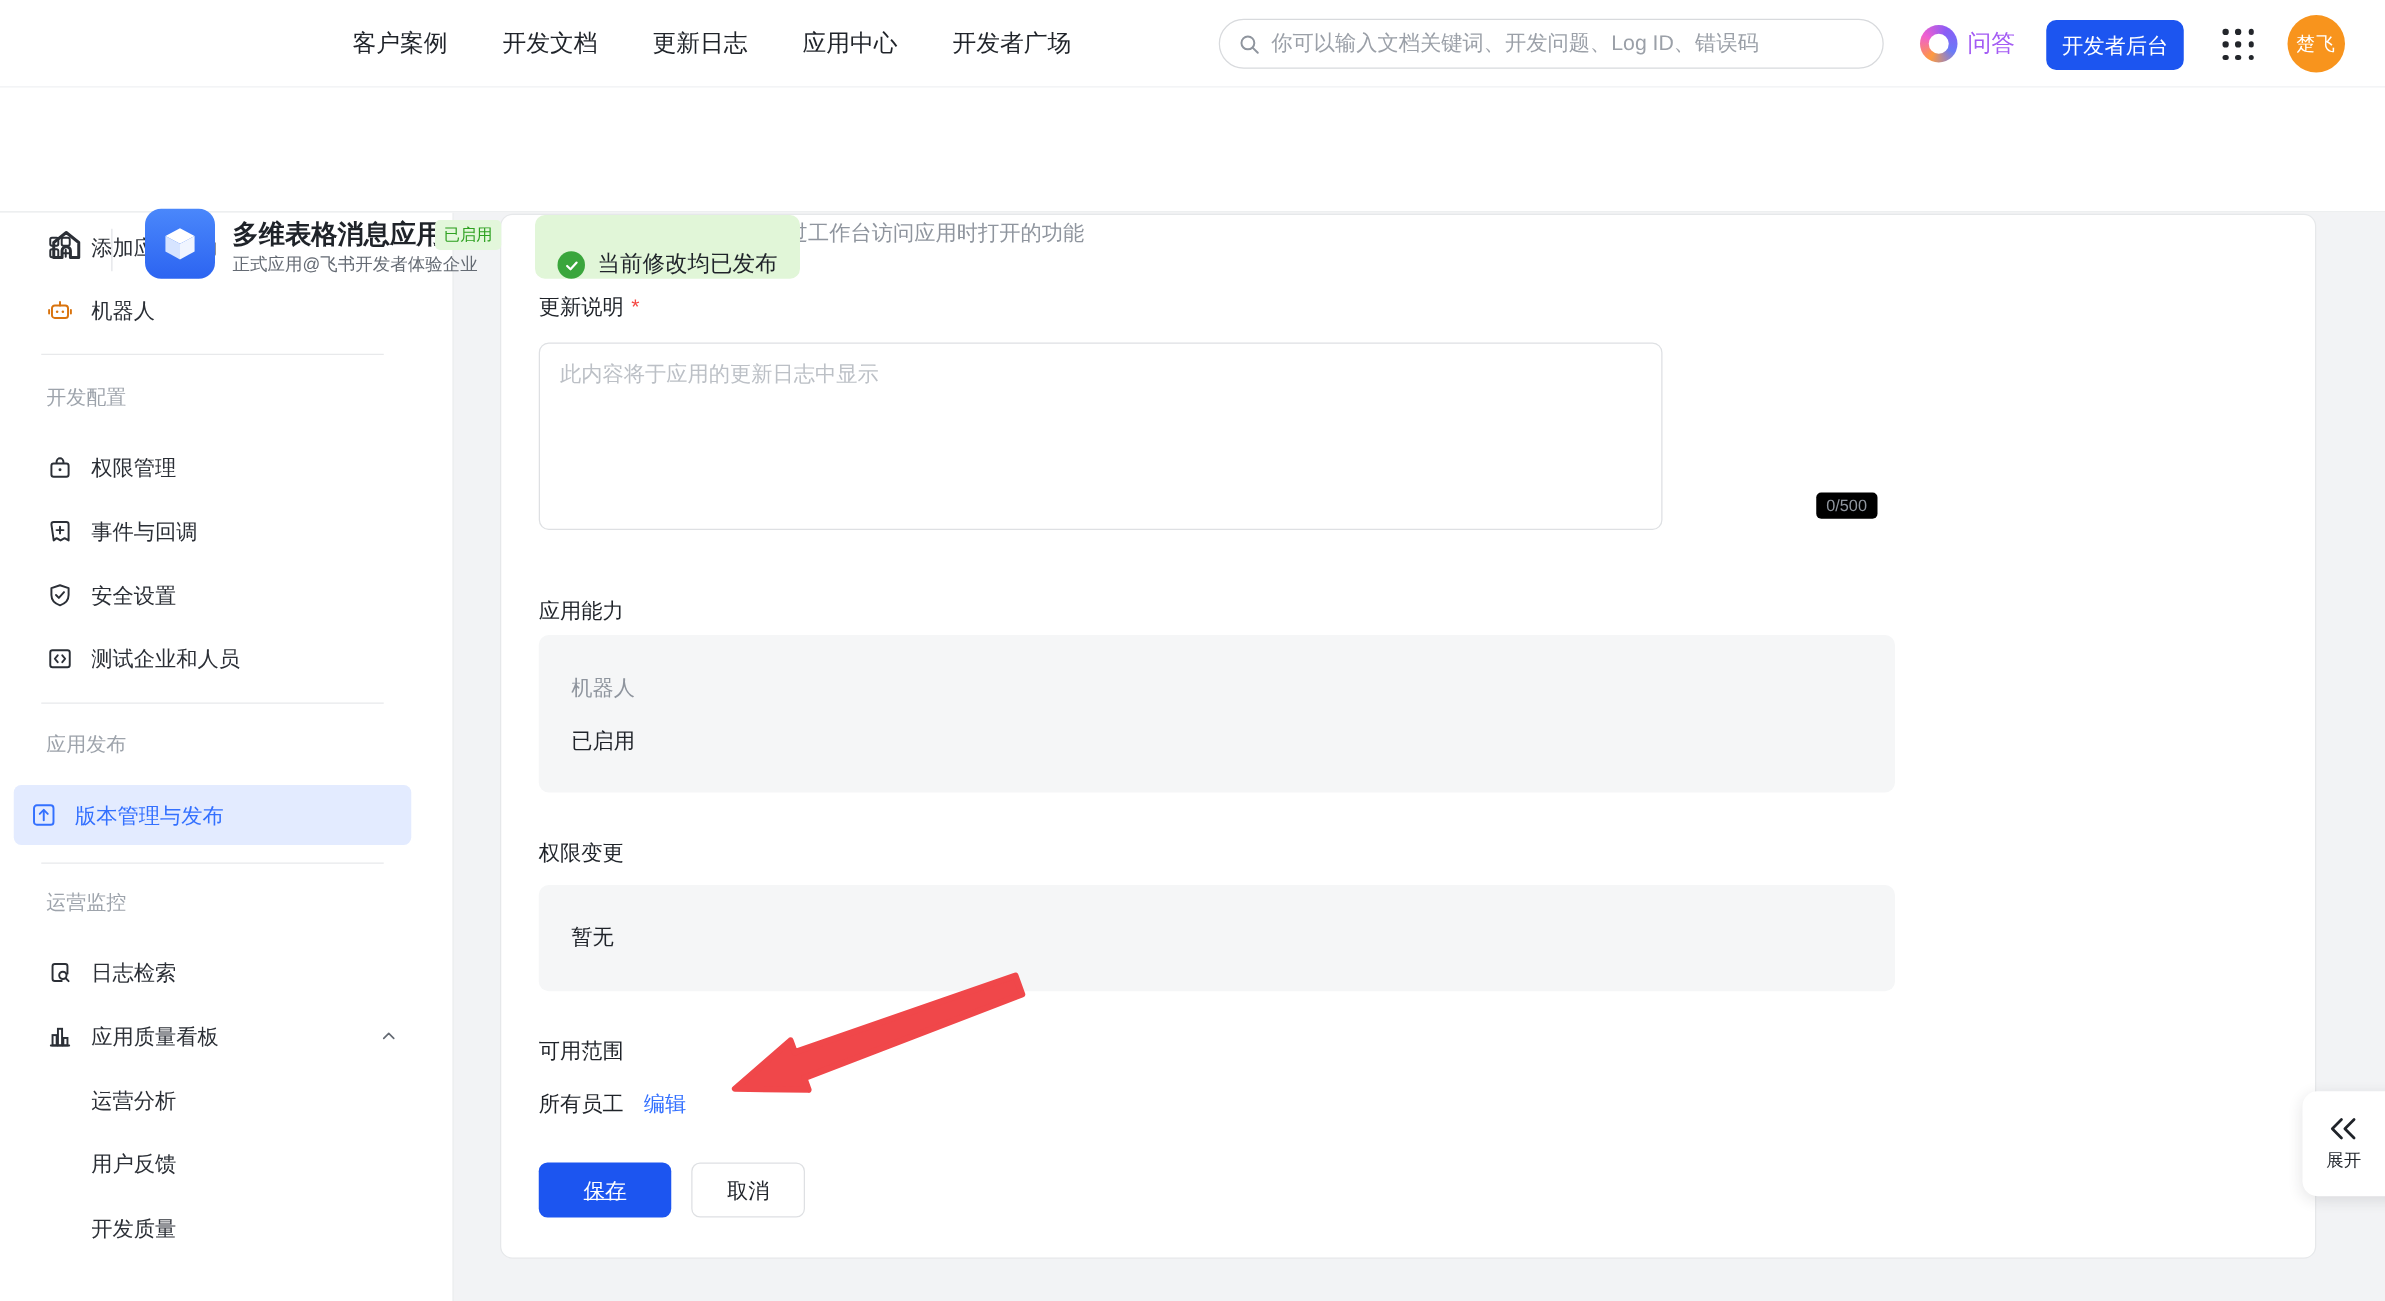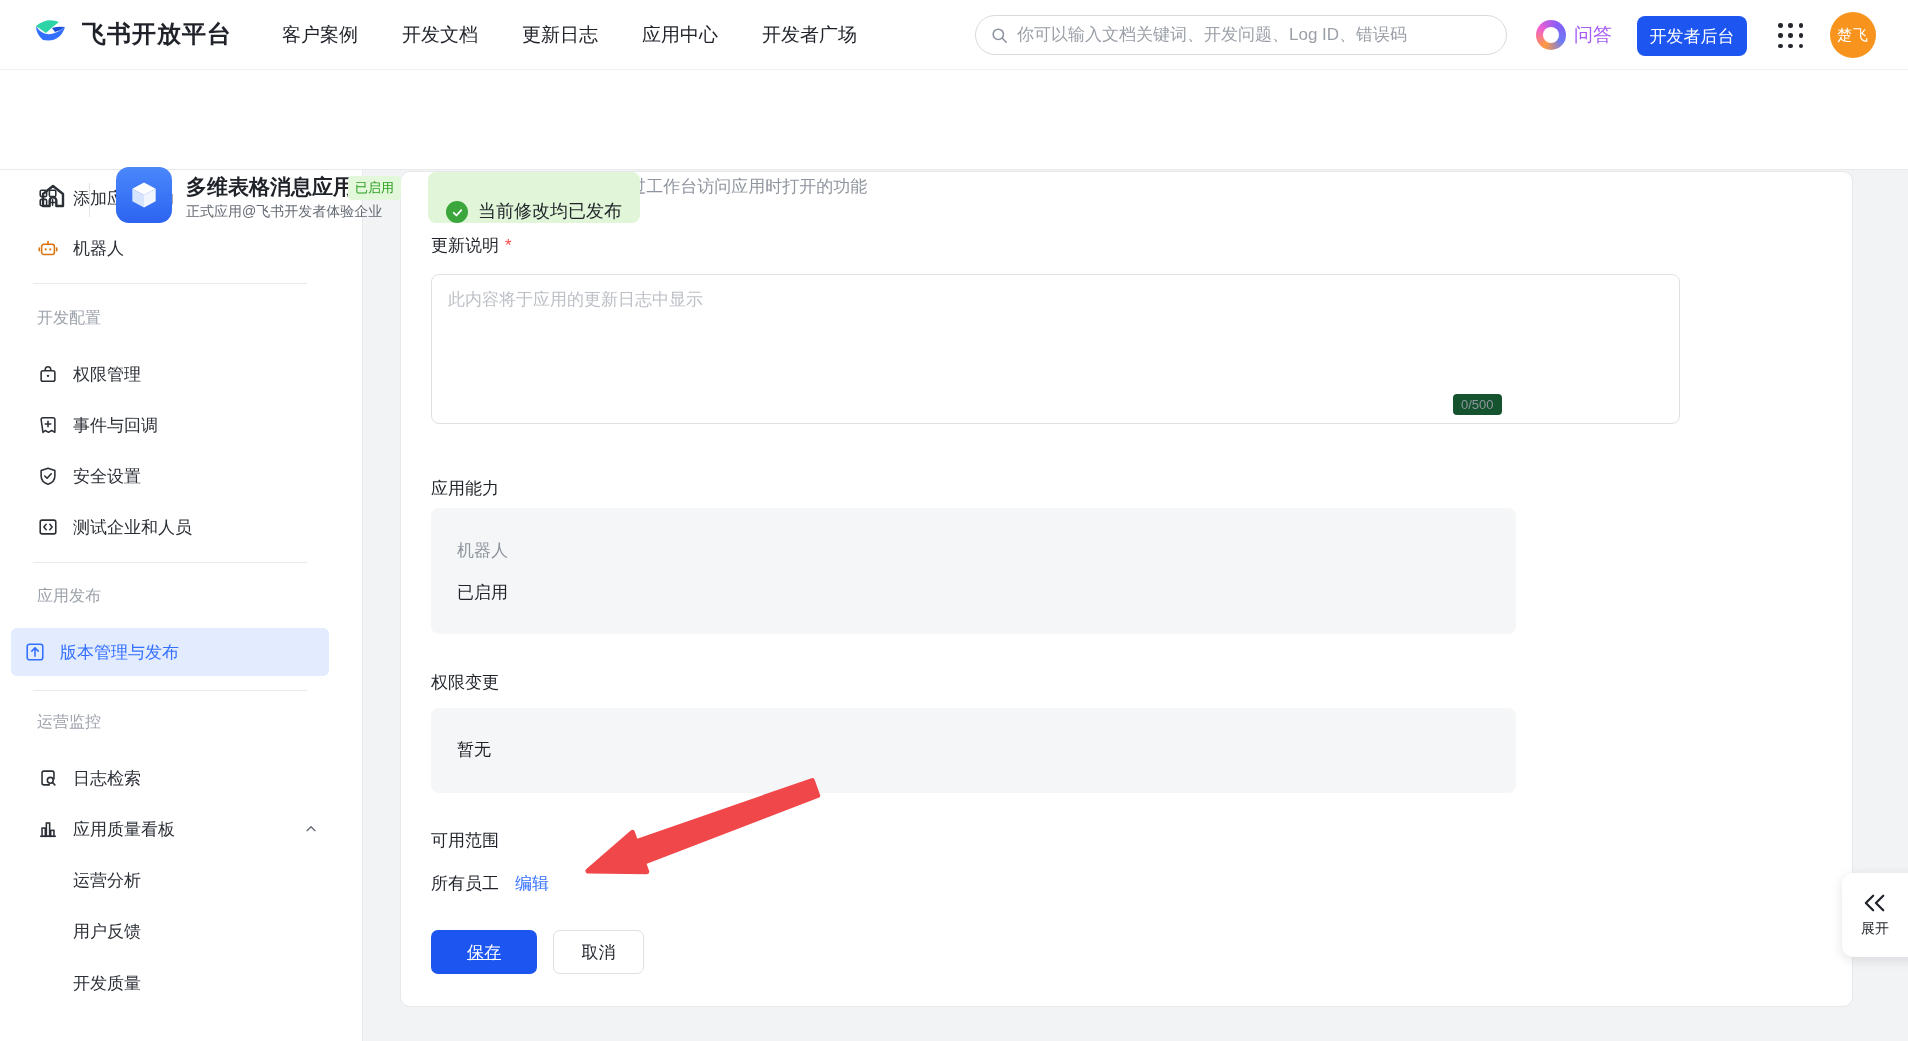--- a/index.html
+++ b/index.html
@@ -47,23 +47,23 @@
   .side-section { position:absolute; left:37px; font-size:16px; color:#9da3ab; }
   .side-divider { position:absolute; left:33px; width:274px; height:1px; background:#e8e9eb; }
   .chev-up { position:absolute; right:20px; }
 
   
   #mainbg { position:absolute; left:363px; top:170px; width:1545px; height:871px; background:#f2f3f5; }
   #card { position:absolute; left:400px; top:171px; width:1453px; height:836px; background:#fff; border:1px solid #e6e8ea; border-radius:10px; z-index:2; }
   .hint-text { position:absolute; left:30px; top:3px; font-size:17px; color:#8f959e; }
   .field-label { position:absolute; left:30px; font-size:17px; color:#1f2329; }
   .req-mark { color:#f54a45; margin-left:6px; }
-  .note-area { position:absolute; left:30px; top:102px; width:1249px; height:150px; border:1px solid #dee0e3; border-radius:8px; padding:13px 16px; font-size:17px; font-family:inherit; color:#1f2329; resize:none; outline:none; }
+  .note-area { position:absolute; left:30px; top:102px; width:899px; height:150px; border:1px solid #dee0e3; border-radius:8px; padding:13px 16px; font-size:17px; font-family:inherit; color:#1f2329; resize:none; outline:none; }
   .note-area::placeholder { color:#bcc0c6; }
-  .char-counter { position:absolute; left:1052px; top:222px; background:#14532d; color:#8f959e; font-size:13px; border-radius:4px; padding:3px 8px; }
+  .char-counter { position:absolute; left:1052px; top:222px; background:#000000; color:#8f959e; font-size:13px; border-radius:4px; padding:3px 8px; }
   .gray-box { position:absolute; left:30px; width:1085px; background:#f5f6f7; border-radius:8px; }
   .box-name { position:absolute; left:26px; font-size:17px; color:#8f959e; }
   .box-value { position:absolute; left:26px; font-size:17px; color:#1f2329; }
   .scope-row { position:absolute; left:30px; top:700px; display:flex; align-items:center; gap:16px; }
   .scope-value { font-size:17px; color:#1f2329; }
   .edit-link { font-size:17px; color:#3370ff; cursor:pointer; }
   .save-btn { position:absolute; left:30px; top:758px; width:106px; height:44px; background:#1c55f0; color:#fff; font-size:17px; border:none; border-radius:7px; cursor:pointer; font-family:inherit;text-decoration:underline; }
   .cancel-btn { position:absolute; left:152px; top:758px; width:91px; height:44px; background:#fff; color:#1f2329; font-size:17px; border:1px solid #dee0e3; border-radius:7px; cursor:pointer; font-family:inherit; }
 
   
@@ -75,28 +75,20 @@
   .expand-label { font-size:14px; color:#1f2329; }
 
   svg.ic { display:block; }
 </style>
 </head>
 <body>
 
 <div id="page">
 
   <div id="topnav">
-    <div class="logo-wrap">
-      <svg class="ic" width="40" height="40" viewBox="0 0 40 40">
-        <path d="M6 12 Q17 3 29 8 Q22 13 16 19 Q10 15 6 12 Z" fill="#2dd4a7"></path>
-        <path d="M6 12 Q16 28 35 13 Q30 29 13 26 Q6 20 6 12 Z" fill="#3370ff"></path>
-        <path d="M22 14 Q28 12 35 13 Q30 17 25 18 Z" fill="#1d4fd8"></path>
-      </svg>
-      <span class="logo-text">飞书开放平台</span>
-    </div>
     <div class="nav-links">
       <span class="nav-link">客户案例</span>
       <span class="nav-link">开发文档</span>
       <span class="nav-link">更新日志</span>
       <span class="nav-link">应用中心</span>
       <span class="nav-link">开发者广场</span>
     </div>
     <div class="searchbox">
       <svg class="ic" width="19" height="19" viewBox="0 0 24 24">
         <circle cx="10.5" cy="10.5" r="6.5" fill="none" stroke="#8f959e" stroke-width="2"></circle>

